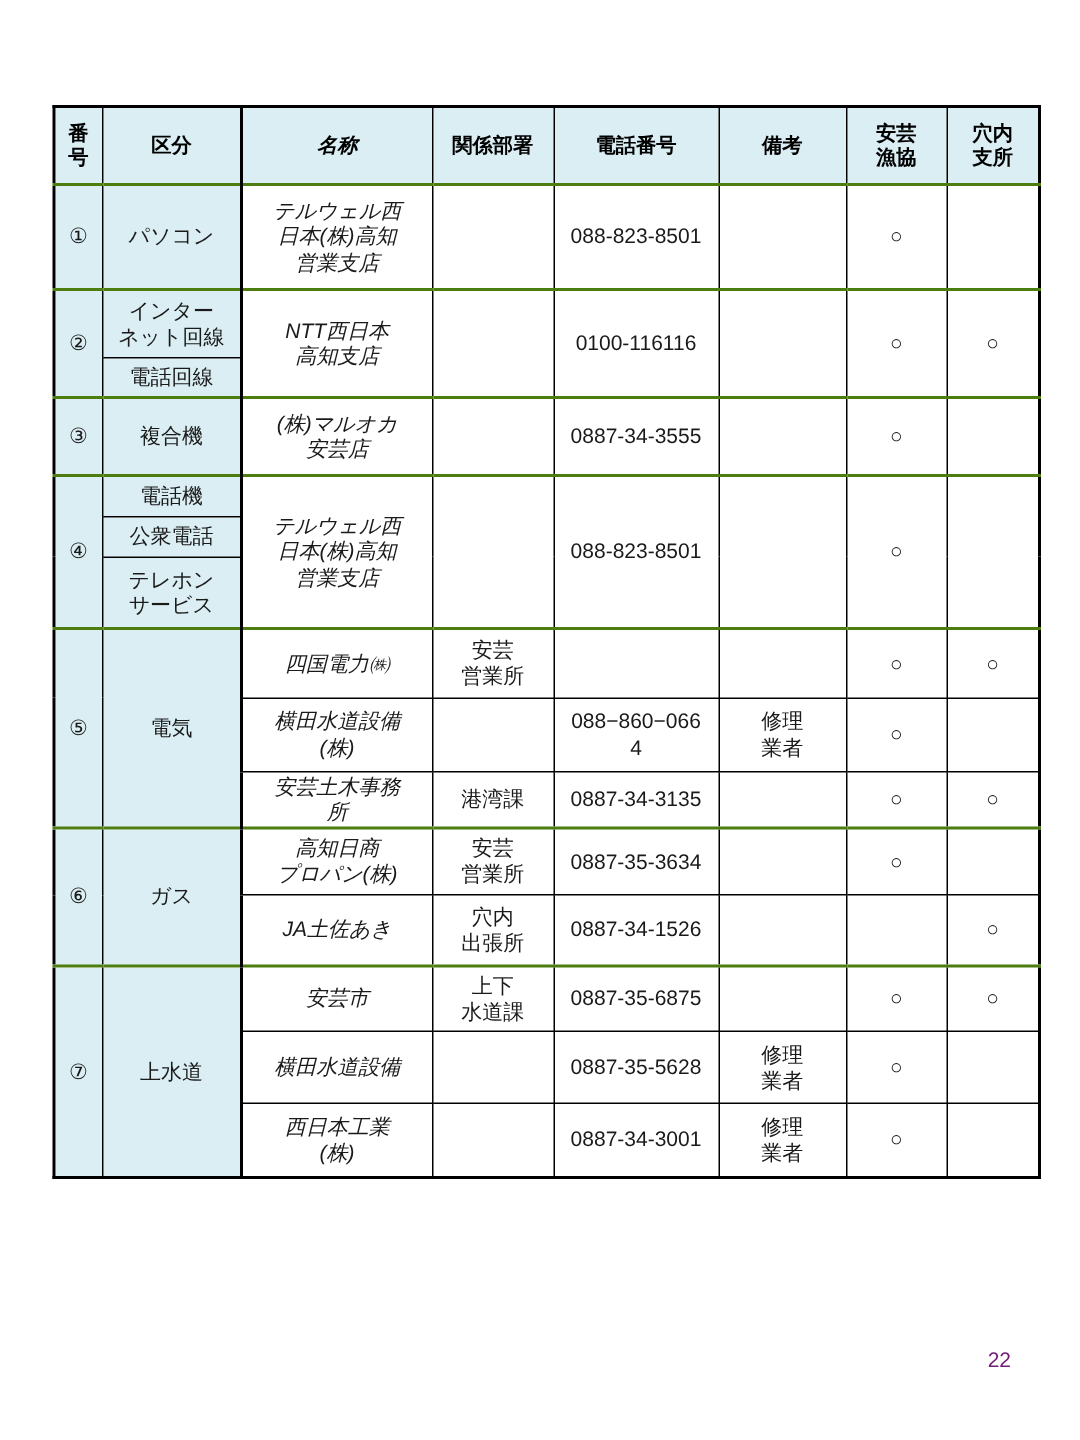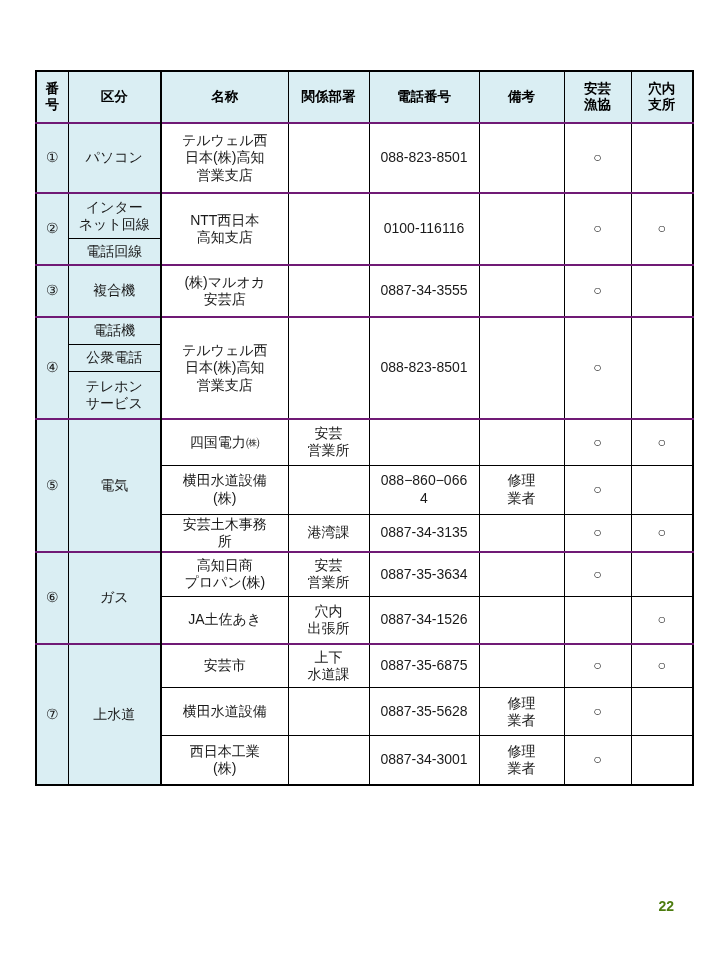--- a/index.html
+++ b/index.html
@@ -23,27 +23,27 @@
     font-size:14px;font-weight:normal;color:#1a1a1a;
     line-height:1.22;overflow:hidden;
   }
   table.contact th{
     background:#daeef3;font-weight:bold;font-size:13.5px;color:#000;
   }
   td.blue{background:#daeef3;}
   td.b{font-weight:bold;color:#000;margin-top:16px;}
   td.num{font-size:17px;}
   td.mark{font-size:15px;}
-  tr.gt > td, tr.gt > th{border-top:2px solid #701a75;}
-  .cl{border-left:2px solid #000 !important;}
+  tr.gt > td, tr.gt > th{border-top:2px solid #4d7c0f;}
+  .cl{border-left:2px solid #000 !important;font-style:italic;}
   td.phone{font-size:14px;letter-spacing:0px;}
 
   .pagenum{
     position:absolute;right:46px;top:898px;
-    font-size:14px;font-weight:bold;color:#4d7c0f;
+    font-size:14px;font-weight:normal;color:#701a75;
   }
 </style>
 </head>
 <body>
 
 <div class="sheet">
 
   <table class="contact">
     <colgroup>
       <col style="width:32px">

